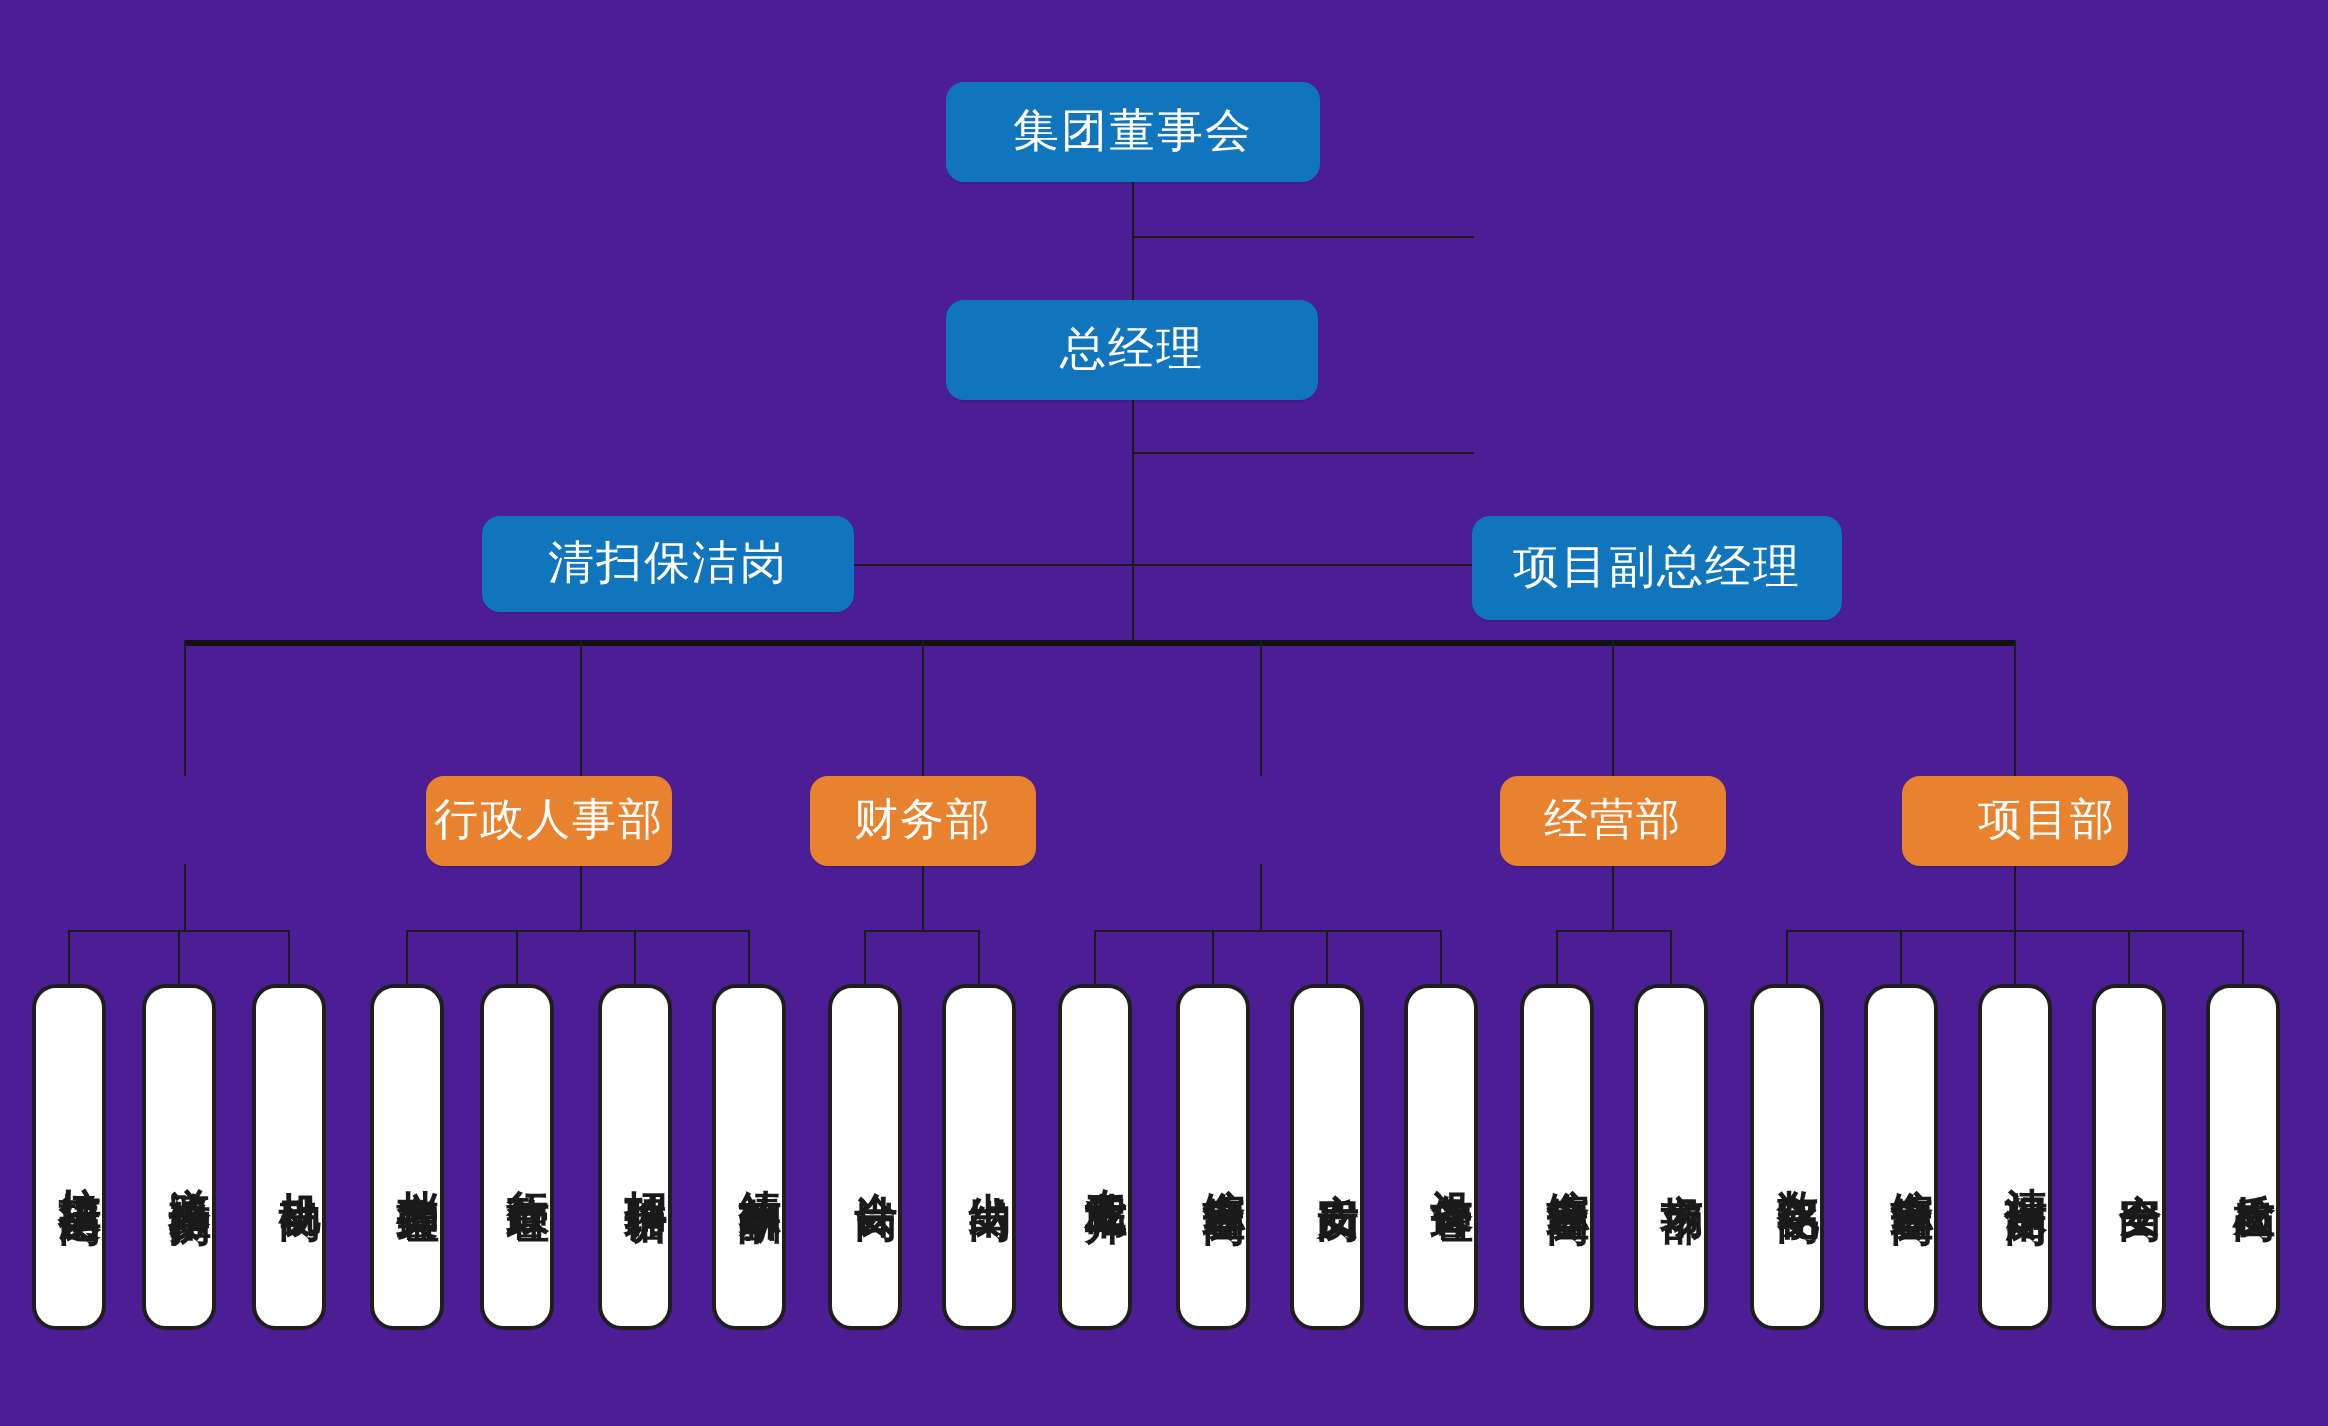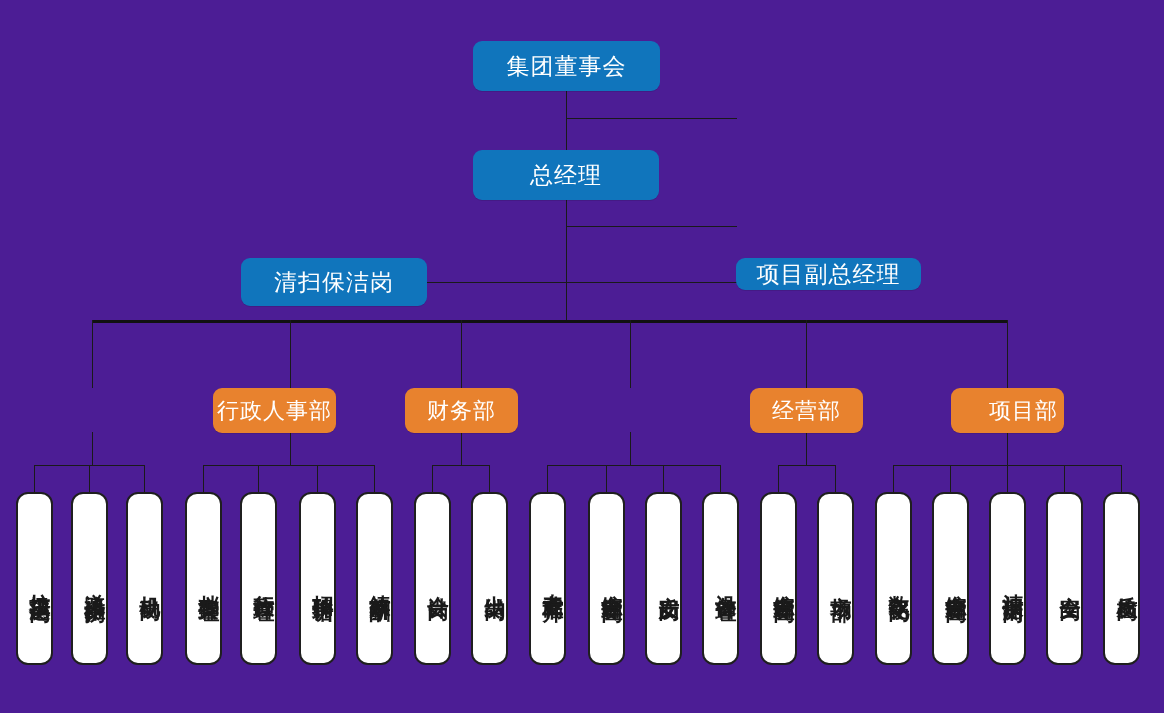--- a/index.html
+++ b/index.html
@@ -137,21 +137,21 @@
   <div class="ln v" style="left:1007px; top:465px; height:27px;"></div>
   <div class="ln v" style="left:1064px; top:465px; height:27px;"></div>
   <div class="ln v" style="left:1121px; top:465px; height:27px;"></div>
 
   <div class="node blue" style="left:473px; top:41px; width:187px; height:50px;">集团董事会</div>
 
 
   <div class="node blue" style="left:473px; top:150px; width:186px; height:50px;">总经理</div>
 
 
-  <div class="node blue" style="left:736px; top:258px; width:185px; height:32px;">项目副总经理</div>
+  <div class="node blue" style="left:736px; top:258px; width:185px; height:52px;">项目副总经理</div>
 
   <div class="node blue" style="left:241px; top:258px; width:186px; height:48px;">清扫保洁岗</div>
 
 
   <div class="node orange" style="left:213px; top:388px; width:123px; height:45px;">行政人事部</div>
 
   <div class="node orange" style="left:405px; top:388px; width:113px; height:45px;">财务部</div>
 
 
   <div class="node orange" style="left:750px; top:388px; width:113px; height:45px;">经营部</div>

